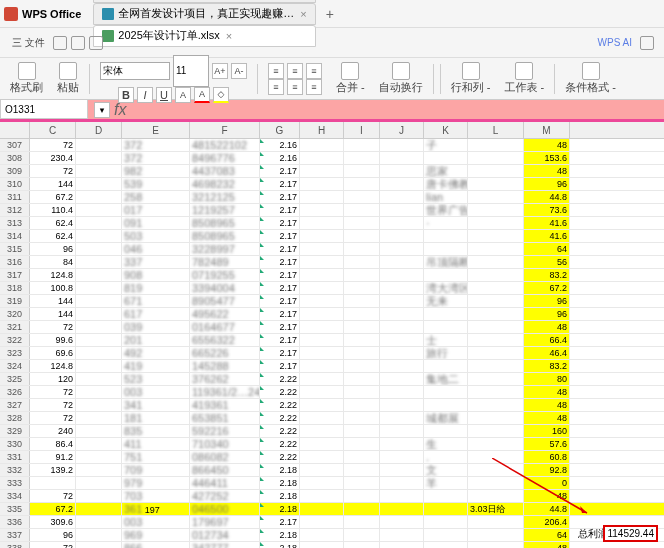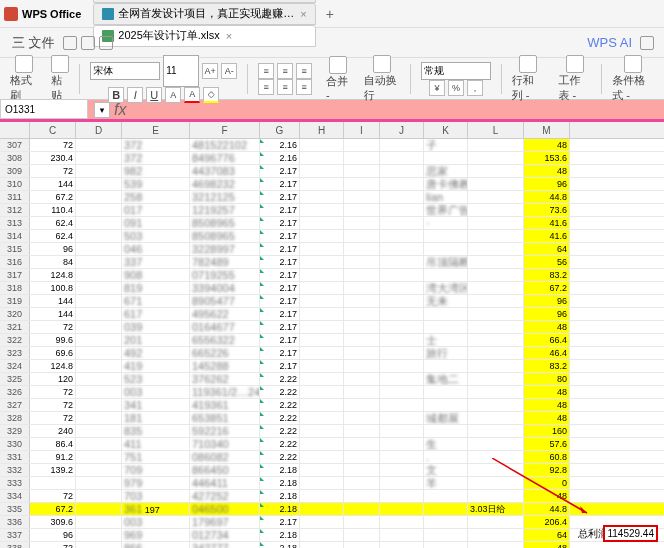--- a/index.html
+++ b/index.html
@@ -7,21 +7,21 @@
 .titlebar{height:28px;background:#f5f5f5;display:flex;align-items:center;padding:0 4px;border-bottom:1px solid #ddd}
 .app-icon{width:14px;height:14px;background:#d14836;border-radius:2px;margin-right:4px}
 .app-name{font-size:11px;font-weight:bold;margin-right:12px}
 .tab{display:flex;align-items:center;padding:4px 8px;margin-right:2px;background:#fff;border:1px solid #ccc;border-radius:3px 3px 0 0;font-size:10px;height:22px}
 .tab.inactive{background:#eee}
 .tab .ticon{width:12px;height:12px;margin-right:4px;background:#4a9d5f;border-radius:1px}
 .tab.web .ticon{background:#2b8ead}
 .tab .close{margin-left:6px;color:#888;cursor:pointer}
 .addtab{padding:0 8px;color:#666;font-size:14px}
 .menubar{height:30px;background:#f5f5f5;display:flex;align-items:center;padding:0 6px;border-bottom:1px solid #ddd}
-.mbtn{padding:4px 6px;margin-right:2px;color:#444;font-size:13px}
+.mbtn{padding:4px 6px;margin-right:2px;color:#444;font-size:10px}
 .mbtn.active{color:#2b7a4b;border-bottom:2px solid #2b7a4b;font-weight:bold}
 .mbtn.ai{color:#5b7ee5;margin-left:auto}
 .wicon{width:14px;height:14px;margin-right:4px;display:inline-block;border:1px solid #999;border-radius:2px}
 .toolbar{height:42px;background:#f5f5f5;display:flex;align-items:center;padding:2px 6px;border-bottom:1px solid #ccc;gap:6px}
 .tool-group{display:flex;flex-direction:column;align-items:center;padding:0 4px;font-size:9px;color:#444}
 .tool-group .trow{display:flex;gap:3px;align-items:center}
 .tool-icon{width:18px;height:18px;border:1px solid #aaa;background:#fff;border-radius:2px}
 .font-sel{width:70px;height:18px;border:1px solid #aaa;font-size:10px;padding:0 2px;background:#fff}
 .size-sel{width:36px;height:32px;border:1px solid #aaa;font-size:10px;padding:0 2px;background:#fff}
 .sbtn{width:16px;height:16px;border:1px solid #bbb;background:#fff;font-size:9px;display:flex;align-items:center;justify-content:center}
@@ -126,28 +126,20 @@
   </div>
   <div class="tool-group">
       <div class="tool-icon"></div>
       <span>合并 -</span>
     </div>
   <div class="tool-group">
       <div class="tool-icon"></div>
       <span>自动换行</span>
     </div>
   <div class="divider"></div>
-  <div class="tool-group">
-    <input class="font-sel" value="常规" style="">
-    <div class="trow">
-      <span class="sbtn">¥</span>
-      <span class="sbtn">%</span>
-      <span class="sbtn">,</span>
-    </div>
-  </div>
   <div class="divider"></div>
   <div class="tool-group">
       <div class="tool-icon"></div>
       <span>行和列 -</span>
     </div>
   <div class="tool-group">
       <div class="tool-icon"></div>
       <span>工作表 -</span>
     </div>
   <div class="divider"></div>

